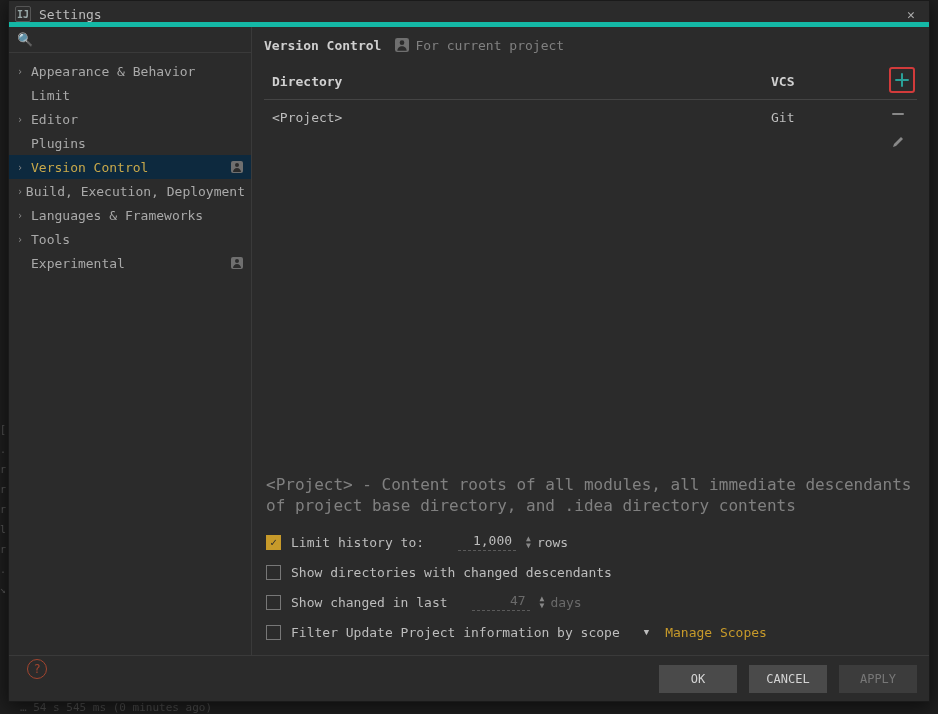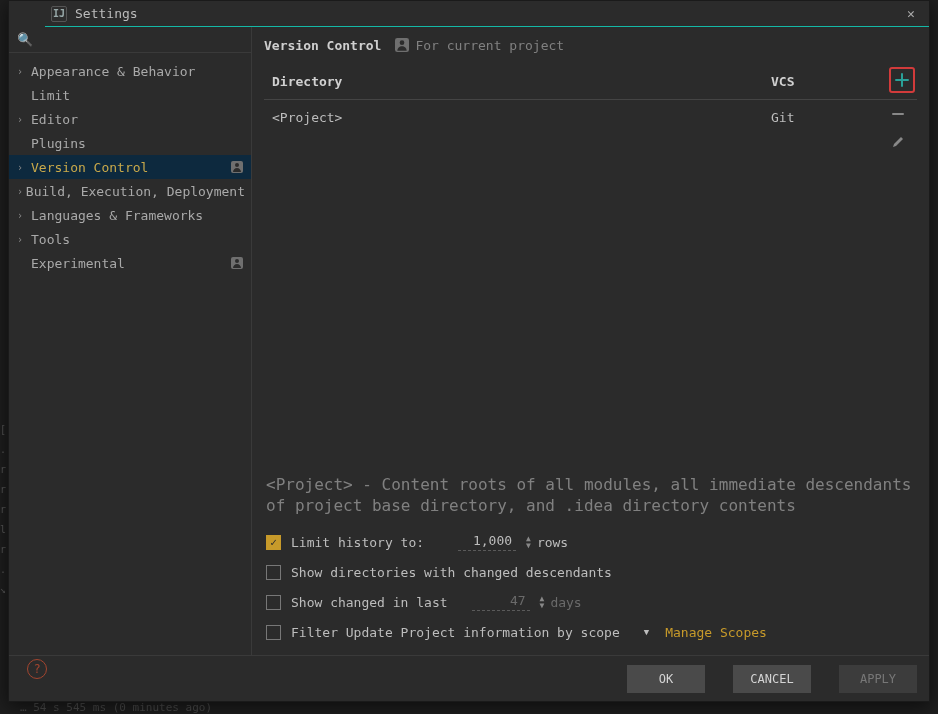--- a/index.html
+++ b/index.html
@@ -5,24 +5,23 @@
   * { box-sizing: border-box; margin: 0; padding: 0; }
   html, body { width: 938px; height: 714px; overflow: hidden; font-family: "Menlo","Consolas",monospace; font-size: 13px; background: #1e1e1e; color: #a0a0a0; }
   .modal {
     position: absolute; top: 0; left: 8px; right: 8px; bottom: 12px;
     background: #2b2b2b; border: 1px solid #1a1a1a;
     display: flex; flex-direction: column;
     box-shadow: 0 4px 18px rgba(0,0,0,0.6);
   }
   
   .titlebar {
-    height: 26px; display:flex; align-items:center; padding:0 6px;
-    background:#2b2b2b; border-bottom:1px solid #14b8a6;
+    height: 26px; display:flex; align-items:flex-end; padding:0 6px;
+    background:#2b2b2b; border-bottom:5px solid #14b8a6;
     color:#bbb;
-    margin-left:36px;
   }
   .app-icon {
     width:16px; height:16px; margin-right:8px; display:inline-flex;
     align-items:center; justify-content:center;
     background:#2d2d2d; border:1px solid #555; border-radius:2px;
     font-weight:bold; font-size:10px; color:#9aa;
   }
   .titlebar .close { margin-left:auto; width:24px; text-align:center; cursor:pointer; color:#aaa;}
   
   .body { flex:1; display:flex; min-height:0;}
@@ -93,21 +92,21 @@
   .stepper { display:inline-flex; flex-direction:column; margin:0 6px; color:#888; font-size:8px; line-height:7px;}
   .stepper span{cursor:pointer;}
   .unit { color:#bdbdbd;}
   .unit.dim{color:#6a6a6a;}
   .dd-caret { margin:0 16px 0 24px; color:#bdbdbd; font-size:9px; cursor:pointer;}
   .link { color:#c79a2a; cursor:pointer;}
   
   .footer {
     height:46px; border-top:1px solid #3a3a3a;
     display:flex; align-items:center; justify-content:flex-end; padding:0 12px;
-    gap:28px;
+    gap:12px;
   }
   .help {
     position:absolute; left:18px; bottom:22px;
     width:20px;height:20px;border:1.5px solid #a3452f;border-radius:50%;
     display:flex;align-items:center;justify-content:center;color:#a3452f;font-size:12px;
     cursor:pointer;
   }
   .btn {
     min-width:78px; height:28px; padding:0 14px;
     background:#4a4a4a; color:#d4d4d4; border:none; cursor:pointer;

